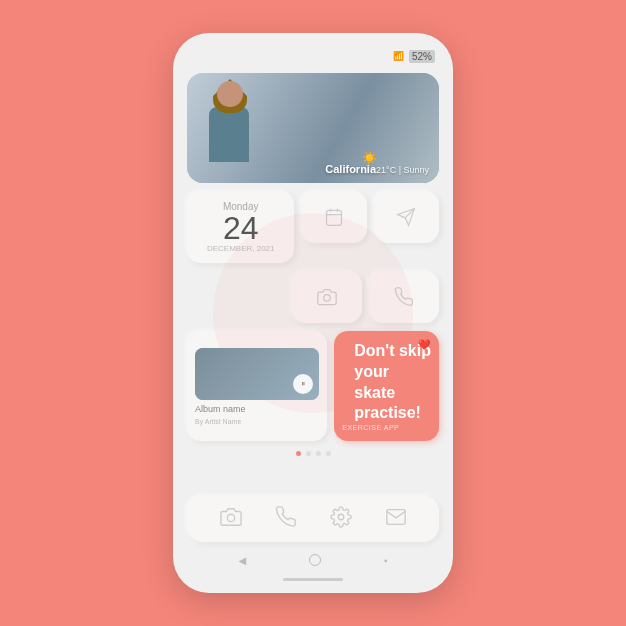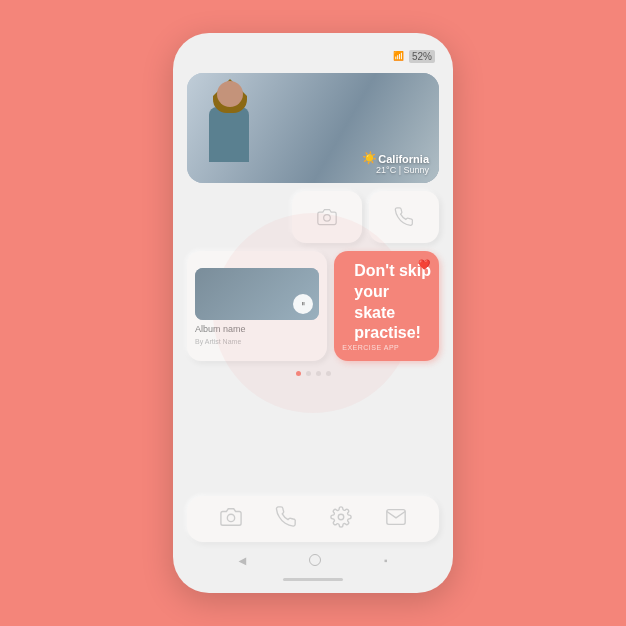--- a/index.html
+++ b/index.html
@@ -85,21 +85,20 @@
       width: 40px;
       height: 55px;
       background: #5a8090;
       border-radius: 8px 8px 0 0;
     }
     .weather-info {
       position: absolute;
       bottom: 8px;
       right: 10px;
       display: flex;
-      flex-direction: column;
       align-items: flex-end;
     }
     .weather-location {
       font-size: 11px;
       font-weight: 600;
       color: #fff;
       text-shadow: 0 1px 3px rgba(0,0,0,0.4);
     }
     .weather-temp {
       font-size: 9px;
@@ -330,20 +329,41 @@
       <div class="person-hair"></div>
       <div class="person-head"></div>
     </div>
     <div class="weather-info">
       <span class="weather-location">California</span>
       <span class="weather-temp">21°C | Sunny</span>
     </div>
     <span class="weather-sun-icon">☀️</span>
   </div>
 
+  <div class="widgets-row">
+    <div class="widget-card calendar-widget">
+      <span class="calendar-day-name">Monday</span>
+      <span class="calendar-date">24</span>
+      <span class="calendar-month">DECEMBER, 2021</span>
+    </div>
+    <div class="widget-card icon-widget">
+      <svg viewBox="0 0 24 24">
+          <rect x="3" y="4" width="18" height="18" rx="3"></rect>
+          <line x1="3" y1="9" x2="21" y2="9"></line>
+          <line x1="8" y1="2" x2="8" y2="6"></line>
+          <line x1="16" y1="2" x2="16" y2="6"></line>
+        </svg>
+    </div>
+    <div class="widget-card icon-widget">
+      <svg viewBox="0 0 24 24">
+          <line x1="22" y1="2" x2="11" y2="13"></line>
+          <polygon points="22 2 15 22 11 13 2 9 22 2"></polygon>
+        </svg>
+    </div>
+  </div>
 
   <div class="widgets-row">
     <div style="flex:1.4"></div>
     <div class="widget-card icon-widget">
       <svg viewBox="0 0 24 24">
           <path d="M23 19a2 2 0 0 1-2 2H3a2 2 0 0 1-2-2V8a2 2 0 0 1 2-2h4l2-3h6l2 3h4a2 2 0 0 1 2 2z"></path>
           <circle cx="12" cy="13" r="4"></circle>
         </svg>
     </div>
     <div class="widget-card icon-widget">

